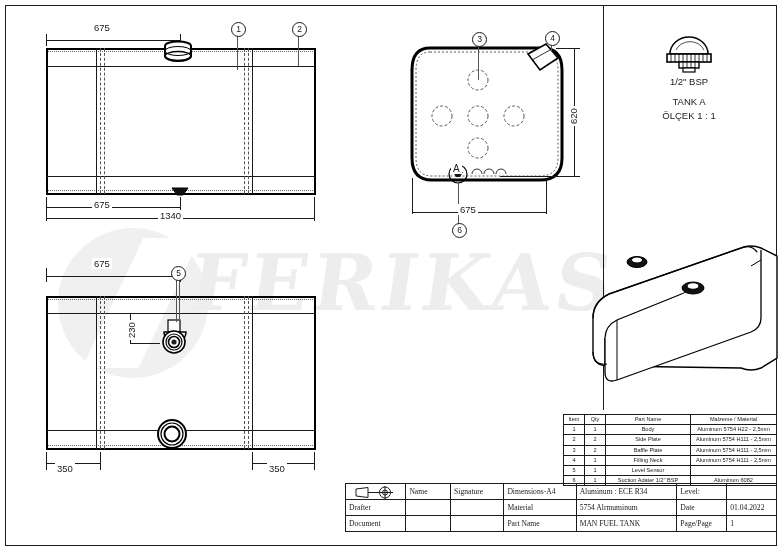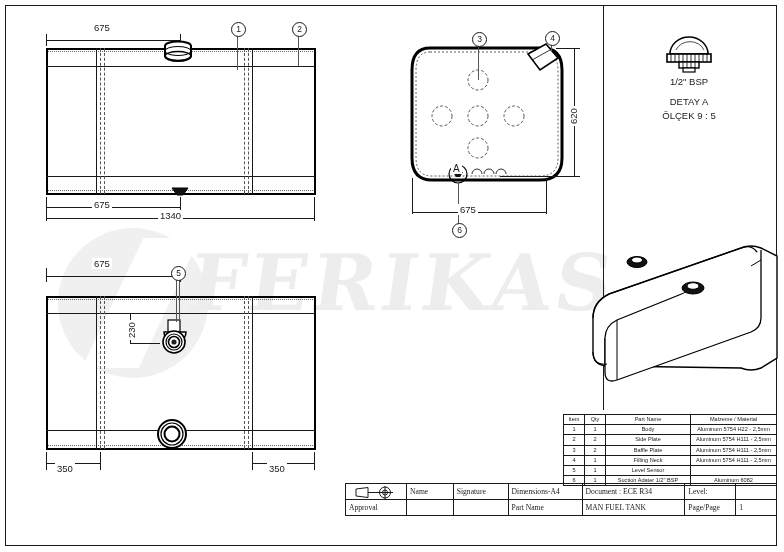--- a/index.html
+++ b/index.html
@@ -166,22 +166,22 @@
     <svg style="position:absolute;left:662px;top:32px;" width="54" height="42">
       <path d="M8 22 a19 17 0 0 1 38 0 z" fill="#fff" stroke="#000" stroke-width="1.6"></path>
       <rect x="5" y="22" width="44" height="8" fill="#fff" stroke="#000" stroke-width="1.6"></rect>
       <path d="M9 22 v8 M13 22 v8 M17 22 v8 M21 22 v8 M25 22 v8 M29 22 v8 M33 22 v8 M37 22 v8 M41 22 v8 M45 22 v8" stroke="#000" stroke-width="0.8"></path>
       <rect x="17" y="30" width="20" height="6" fill="#fff" stroke="#000" stroke-width="1.4"></rect>
       <path d="M21 30 v6 M25 30 v6 M29 30 v6 M33 30 v6" stroke="#000" stroke-width="0.8"></path>
       <rect x="21" y="36" width="12" height="4" fill="#fff" stroke="#000" stroke-width="1.2"></rect>
       <path d="M14 18 a15 13 0 0 1 28 0" fill="none" stroke="#000" stroke-width="0.7"></path>
     </svg>
     <div class="dtxt" style="left:629px;top:76px;">1/2" BSP</div>
-    <div class="dtxt" style="left:629px;top:96px;">DETAY A</div>
-    <div class="dtxt" style="left:629px;top:110px;">ÖLÇEK 9 : 5</div>
+    <div class="dtxt" style="left:629px;top:96px;">TANK A</div>
+    <div class="dtxt" style="left:629px;top:110px;">ÖLÇEK 1 : 1</div>
     <div class="dsep" style="left:603px;top:6px;height:404px;"></div>
   </div>
 
   <div>
 
     <div class="ln v" style="left:46px;top:268px;height:14px;"></div>
     <div class="ln v" style="left:180px;top:268px;height:14px;"></div>
     <div class="ln h" style="left:46px;top:276px;width:134px;"></div>
     <div class="dim" style="left:92px;top:258px;">675</div>
 
@@ -304,26 +304,35 @@
           <line x1="15" y1="6.5" x2="25" y2="6.5" stroke="#1a1a1a" stroke-width="1"></line>
           <circle cx="32" cy="6.5" r="5.5" fill="none" stroke="#1a1a1a" stroke-width="1"></circle>
           <circle cx="32" cy="6.5" r="2.5" fill="none" stroke="#1a1a1a" stroke-width="1"></circle>
           <line x1="24" y1="6.5" x2="40" y2="6.5" stroke="#1a1a1a" stroke-width="1"></line>
           <line x1="32" y1="0" x2="32" y2="13" stroke="#1a1a1a" stroke-width="1"></line>
         </svg>
       </td>
       <td class="w-name">Name</td>
       <td class="w-sig">Signature</td>
       <td class="w-dim">Dimensions-A4</td>
-      <td class="w-doc">Document : ECE R34</td>
+      <td class="w-doc">Aluminum : ECE R34</td>
       <td class="w-wt">Level:</td>
       <td class="w-val"></td>
     </tr>
     <tr>
-      <td>Approval</td>
+      <td>Drafter</td>
+      <td></td>
+      <td></td>
+      <td>Material</td>
+      <td>5754 Alrmuminum</td>
+      <td>Date</td>
+      <td>01.04.2022</td>
+    </tr>
+    <tr>
+      <td>Document</td>
       <td></td>
       <td></td>
       <td>Part Name</td>
       <td>MAN FUEL TANK</td>
       <td>Page/Page</td>
       <td>1</td>
     </tr>
   </tbody>
     </table>
 

